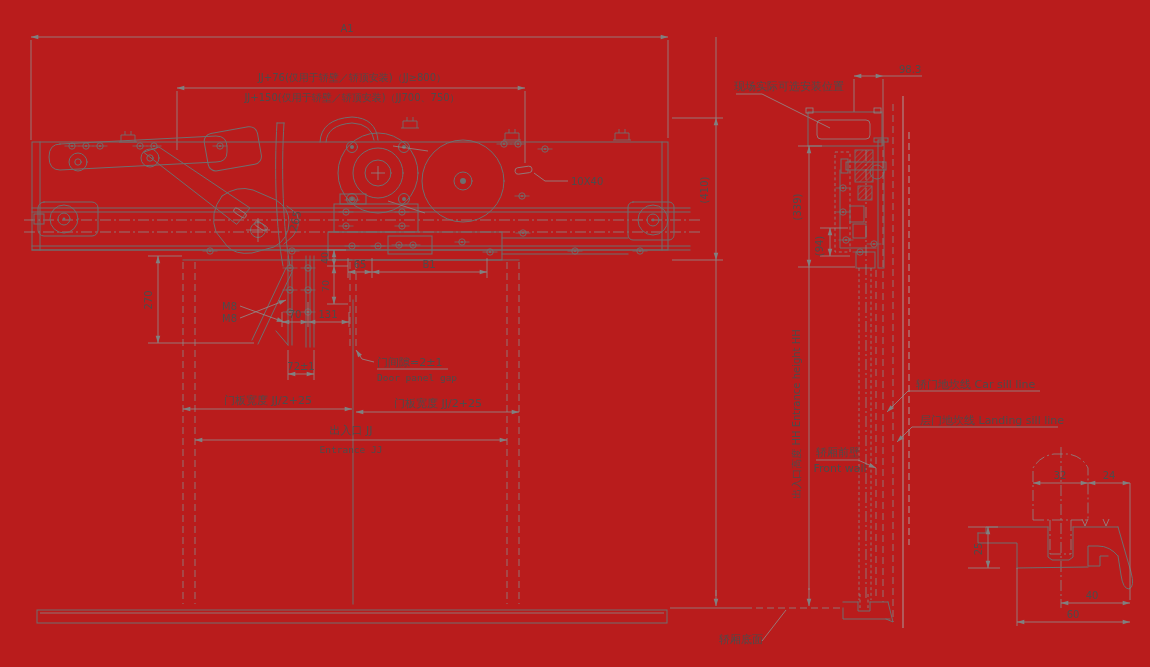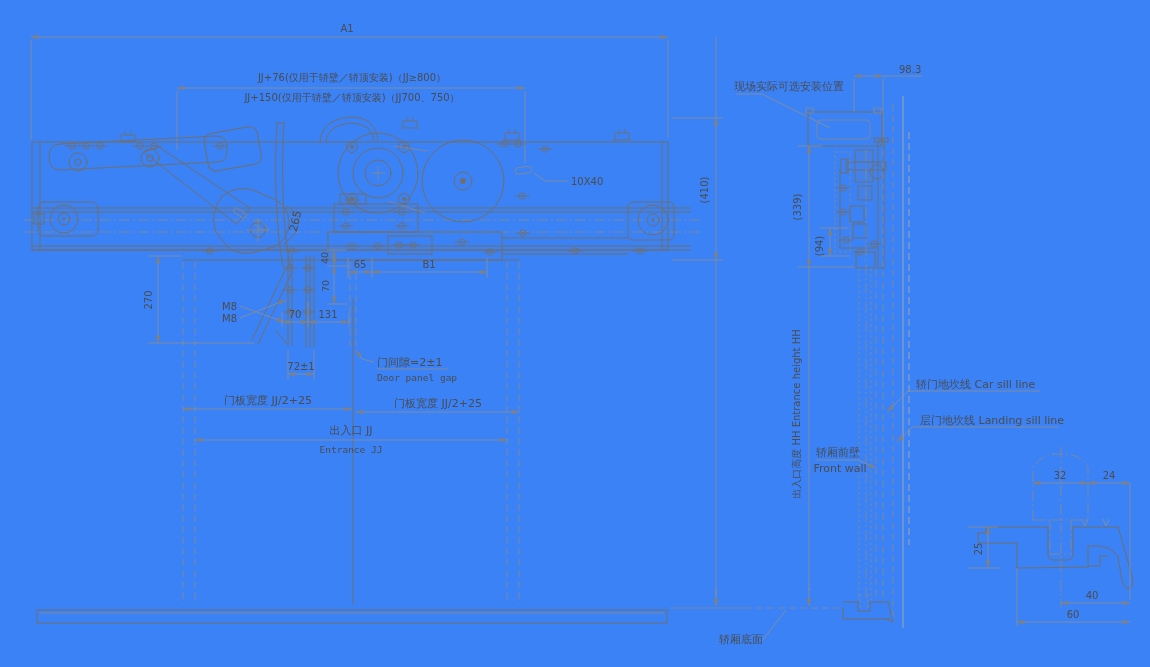--- a/index.html
+++ b/index.html
@@ -1,16 +1,16 @@
 <!DOCTYPE html>
 <html><head>
 <meta charset="utf-8">
 <style>
   html,body{margin:0;padding:0;background:#ffffff;}
-  .canvas{position:relative;width:1150px;height:667px;background:#3b82f6;overflow:hidden;
+  .canvas{position:relative;width:1150px;height:667px;background:#b91c1c;overflow:hidden;
           font-family:"DejaVu Sans","Liberation Sans",sans-serif;}
   svg{display:block}
   .ln{fill:none;stroke:#6f6f6f;stroke-width:1;stroke-linecap:square}
   .ln2{fill:none;stroke:#8a8a8a;stroke-width:.8}
   .lt{fill:none;stroke:#a9a9a9;stroke-width:.9}
   .dim{fill:none;stroke:#8f8f8f;stroke-width:.8}
   .dash{stroke-dasharray:7 4}
   .dashsm{stroke-dasharray:3 2.6}
   .dashdot{stroke-dasharray:11 3 2 3}
   .hatchbox{fill:url(#h45);stroke:#6f6f6f;stroke-width:.9}

